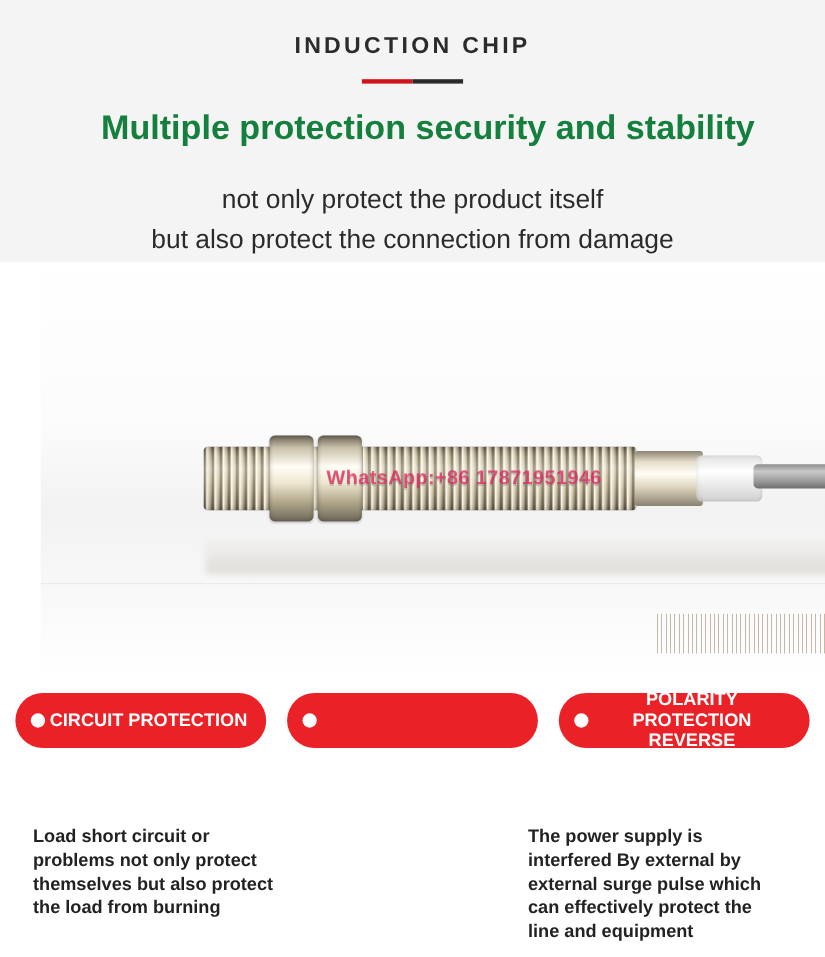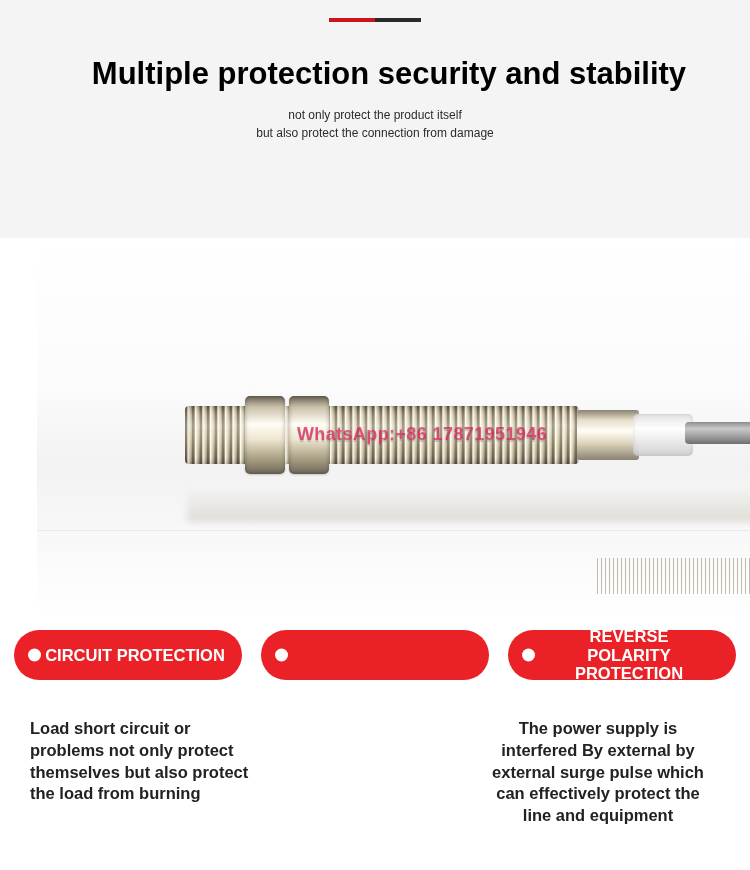--- a/index.html
+++ b/index.html
@@ -32,30 +32,30 @@
   .divider {
     margin: 18px auto 0 auto;
     width: 92px;
     height: 4px;
     display: flex;
   }
   .divider .seg-red { flex: 1; background: #d0121a; }
   .divider .seg-dark { flex: 1; background: #2b2b2b; }
 
   .hero-title {
-    margin-top: 34px;
+    margin-top: 22px;
     font-size: 31px;
     font-weight: bold;
-    color: #000000;
+    color: #15803d;
     letter-spacing: 0px;
     padding-left: 28px;
   }
   .hero-sub {
-    margin-top: 14px;
-    font-size: 12px;
+    margin-top: 30px;
+    font-size: 24px;
     color: #2b2b2b;
     line-height: 1.52;
   }
 
   
   .photo {
     position: absolute;
     left: 0; top: 238px;
     width: 750px;
     height: 378px;
@@ -191,40 +191,40 @@
     top: 50%;
     transform: translateY(-50%);
     width: 13px; height: 13px;
     border-radius: 50%;
     background: #ffffff;
   }
 
   
   .descs {
     position: absolute;
-    left: 0; top: 718px;
+    left: 0; top: 750px;
     width: 730px;
     display: flex;
     justify-content: space-between;
     padding: 0 14px;
   }
   .desc {
     width: 236px;
     font-size: 16.5px;
     font-weight: bold;
     color: #222222;
     line-height: 1.32;
-    text-align: center;
   }
   .desc.left-col { text-align: left; padding-left: 16px; }
 </style>
 </head>
 <body>
 
 <div class="hero">
+  <div class="hero-kicker">INDUCTION CHIP</div>
 
   <div class="divider">
     <div class="seg-red"></div>
     <div class="seg-dark"></div>
   </div>
 
   <div class="hero-title">Multiple protection security and stability</div>
   <div class="hero-sub">
     <div>not only protect the product itself</div>
     <div>but also protect the connection from damage</div>
@@ -250,22 +250,22 @@
   <div class="badge">
     <span class="dot"></span>
     <span>CIRCUIT PROTECTION</span>
   </div>
   <div class="badge">
     <span class="dot"></span>
   </div>
   <div class="badge">
     <span class="dot"></span>
     <span>
+      <span style="display:block">POLARITY PROTECTION</span>
       <span style="display:block">REVERSE</span>
-      <span style="display:block">POLARITY PROTECTION</span>
     </span>
   </div>
 </div>
 
 <div class="descs">
   <div class="desc left-col">Load short circuit or problems not only protect themselves  but also protect the load from burning</div>
   <div class="desc">The power supply is interfered By external by external surge pulse which can effectively protect the line and equipment</div>
 </div>
 
 </body></html>

